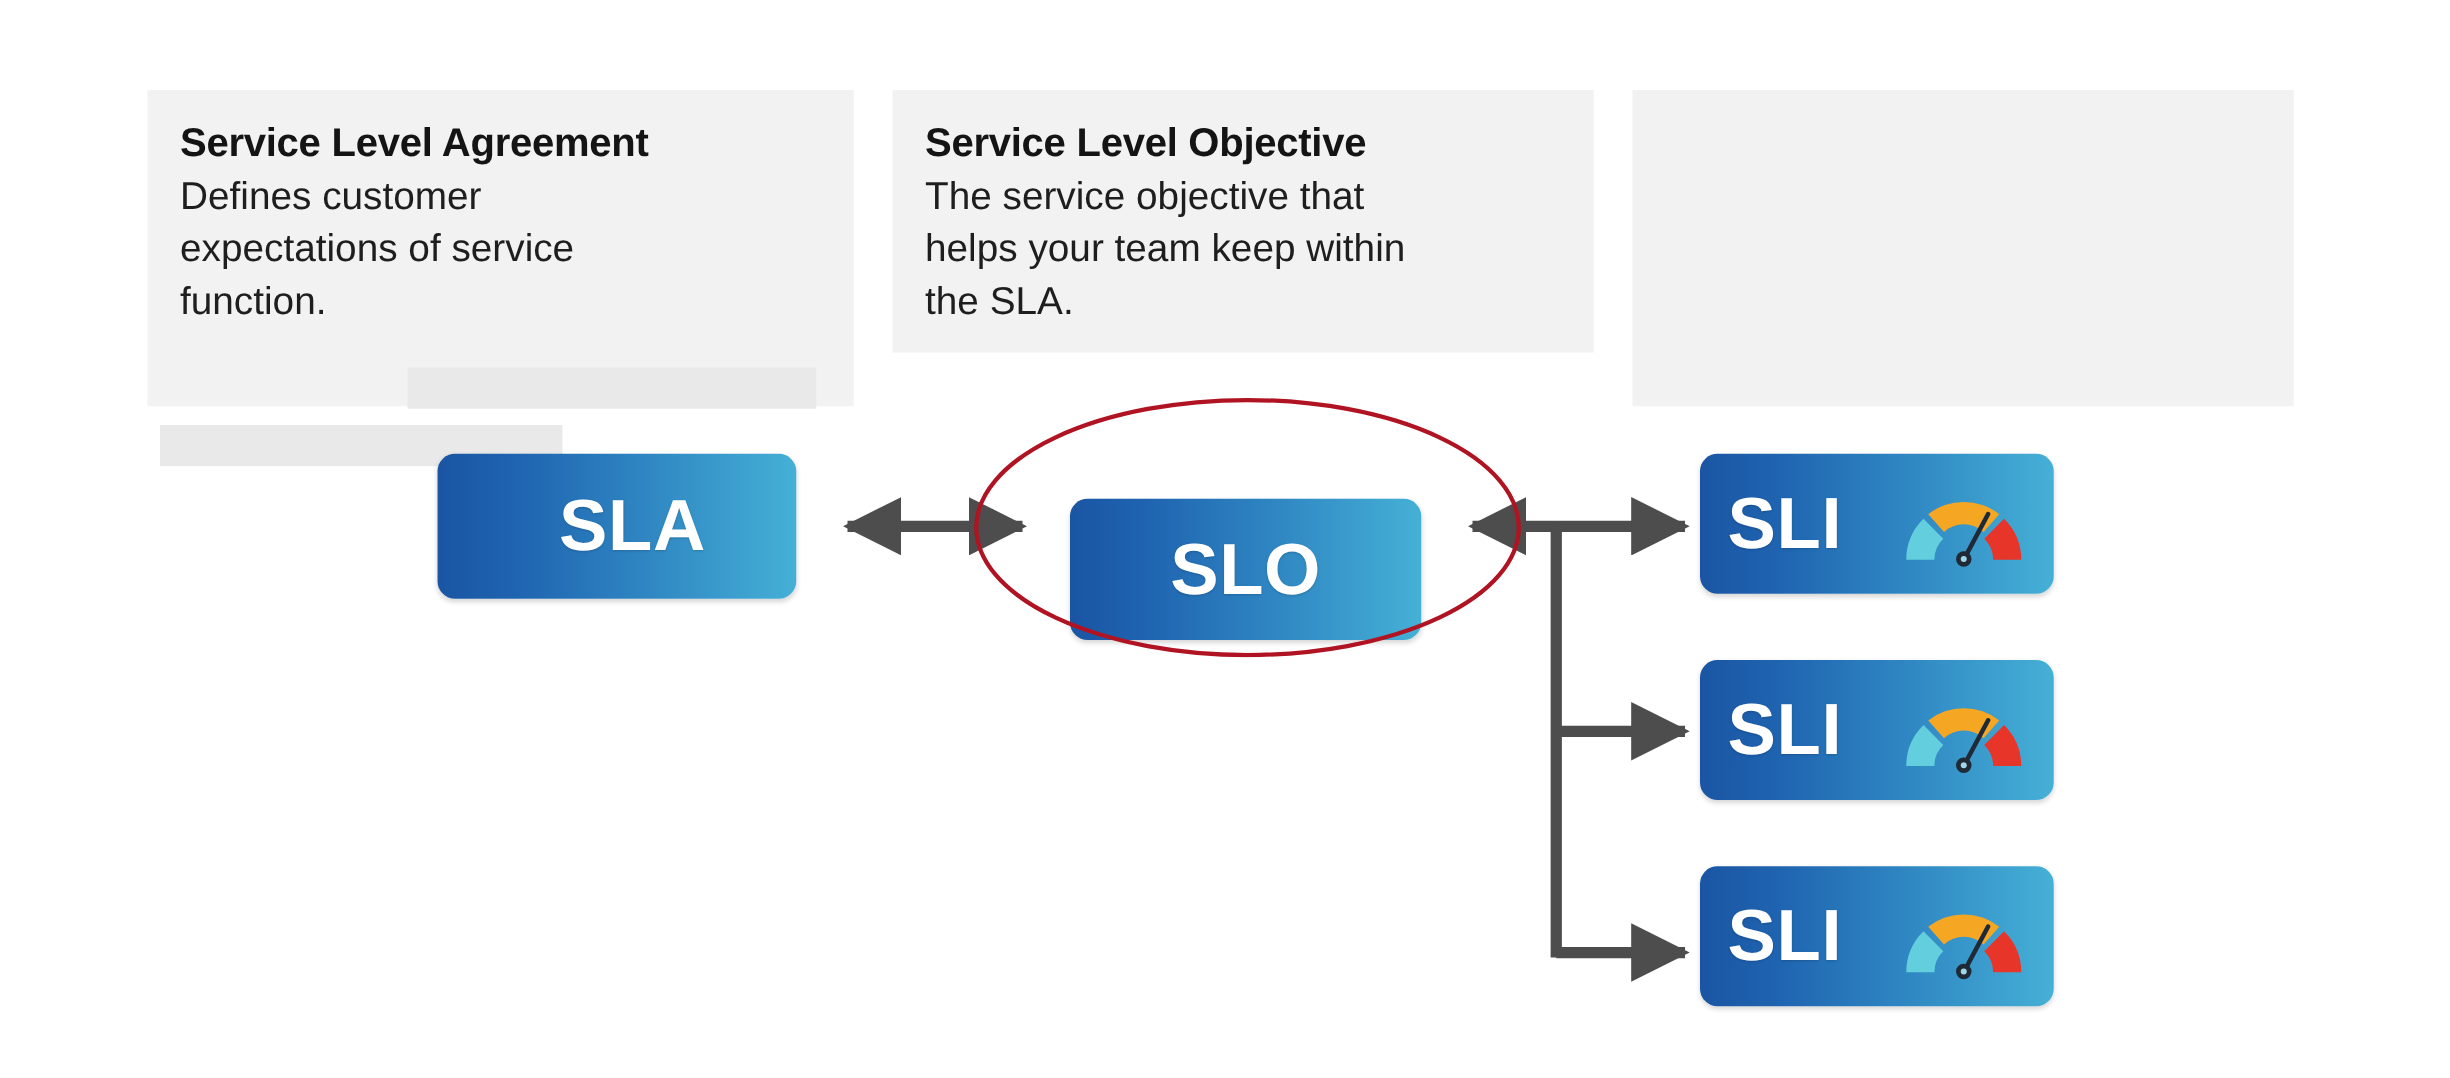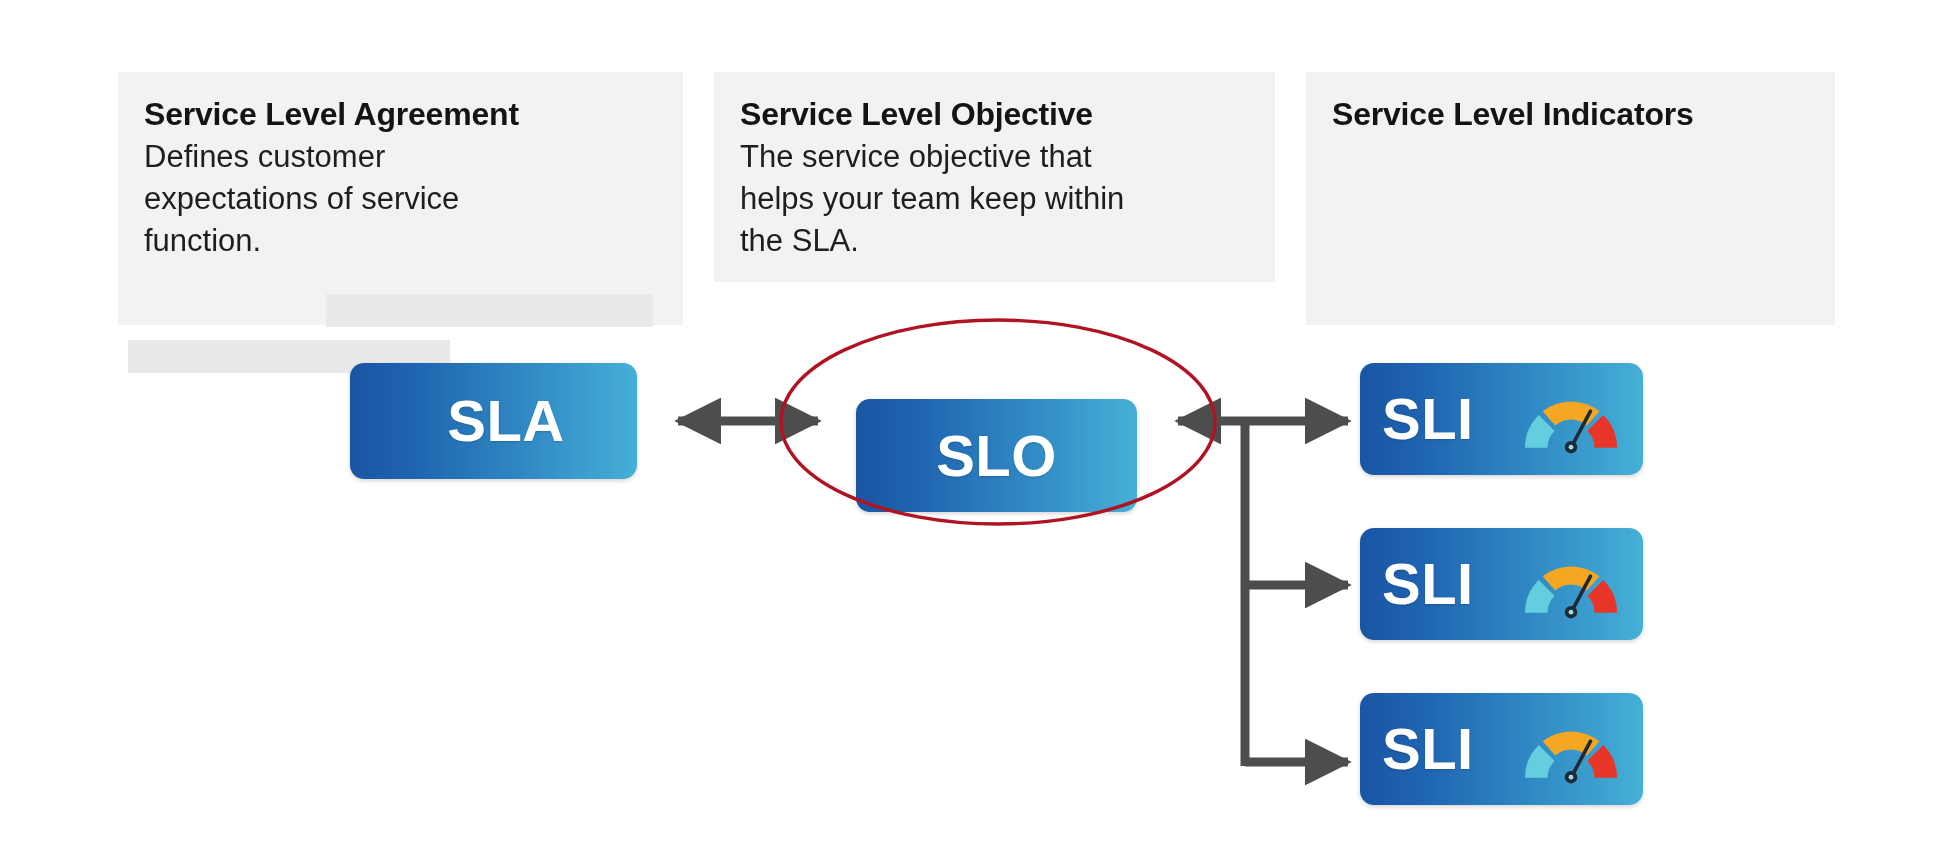--- a/index.html
+++ b/index.html
@@ -130,21 +130,20 @@
   <div class="card" id="card-sla">
     <div class="card-title">Service Level Agreement</div>
     <div class="card-body">Defines customer
 expectations of service
 function.</div>
     <div class="redact" style="left:208px;top:222px;width:327px;height:33px;"></div>
     <div class="redact" style="left:10px;top:268px;width:322px;height:33px;"></div>
   </div>
 
   <div class="card" id="card-sli">
-    <div class="card-title">Service Level Indicators</div>
   </div>
 
   <svg id="connectors" viewBox="0 0 1960 862" xmlns="http://www.w3.org/2000/svg">
     <defs>
       <marker id="arrow-right" viewBox="0 0 10 10" refX="9.2" refY="5" markerWidth="5.2" markerHeight="5.2" orient="auto-start-reverse">
         <path d="M 0 0 L 10 5 L 0 10 z" fill="#4d4d4d"></path>
       </marker>
       <marker id="arrow-left" viewBox="0 0 10 10" refX="9.2" refY="5" markerWidth="5.2" markerHeight="5.2" orient="auto-start-reverse">
         <path d="M 0 0 L 10 5 L 0 10 z" fill="#4d4d4d"></path>
       </marker>

